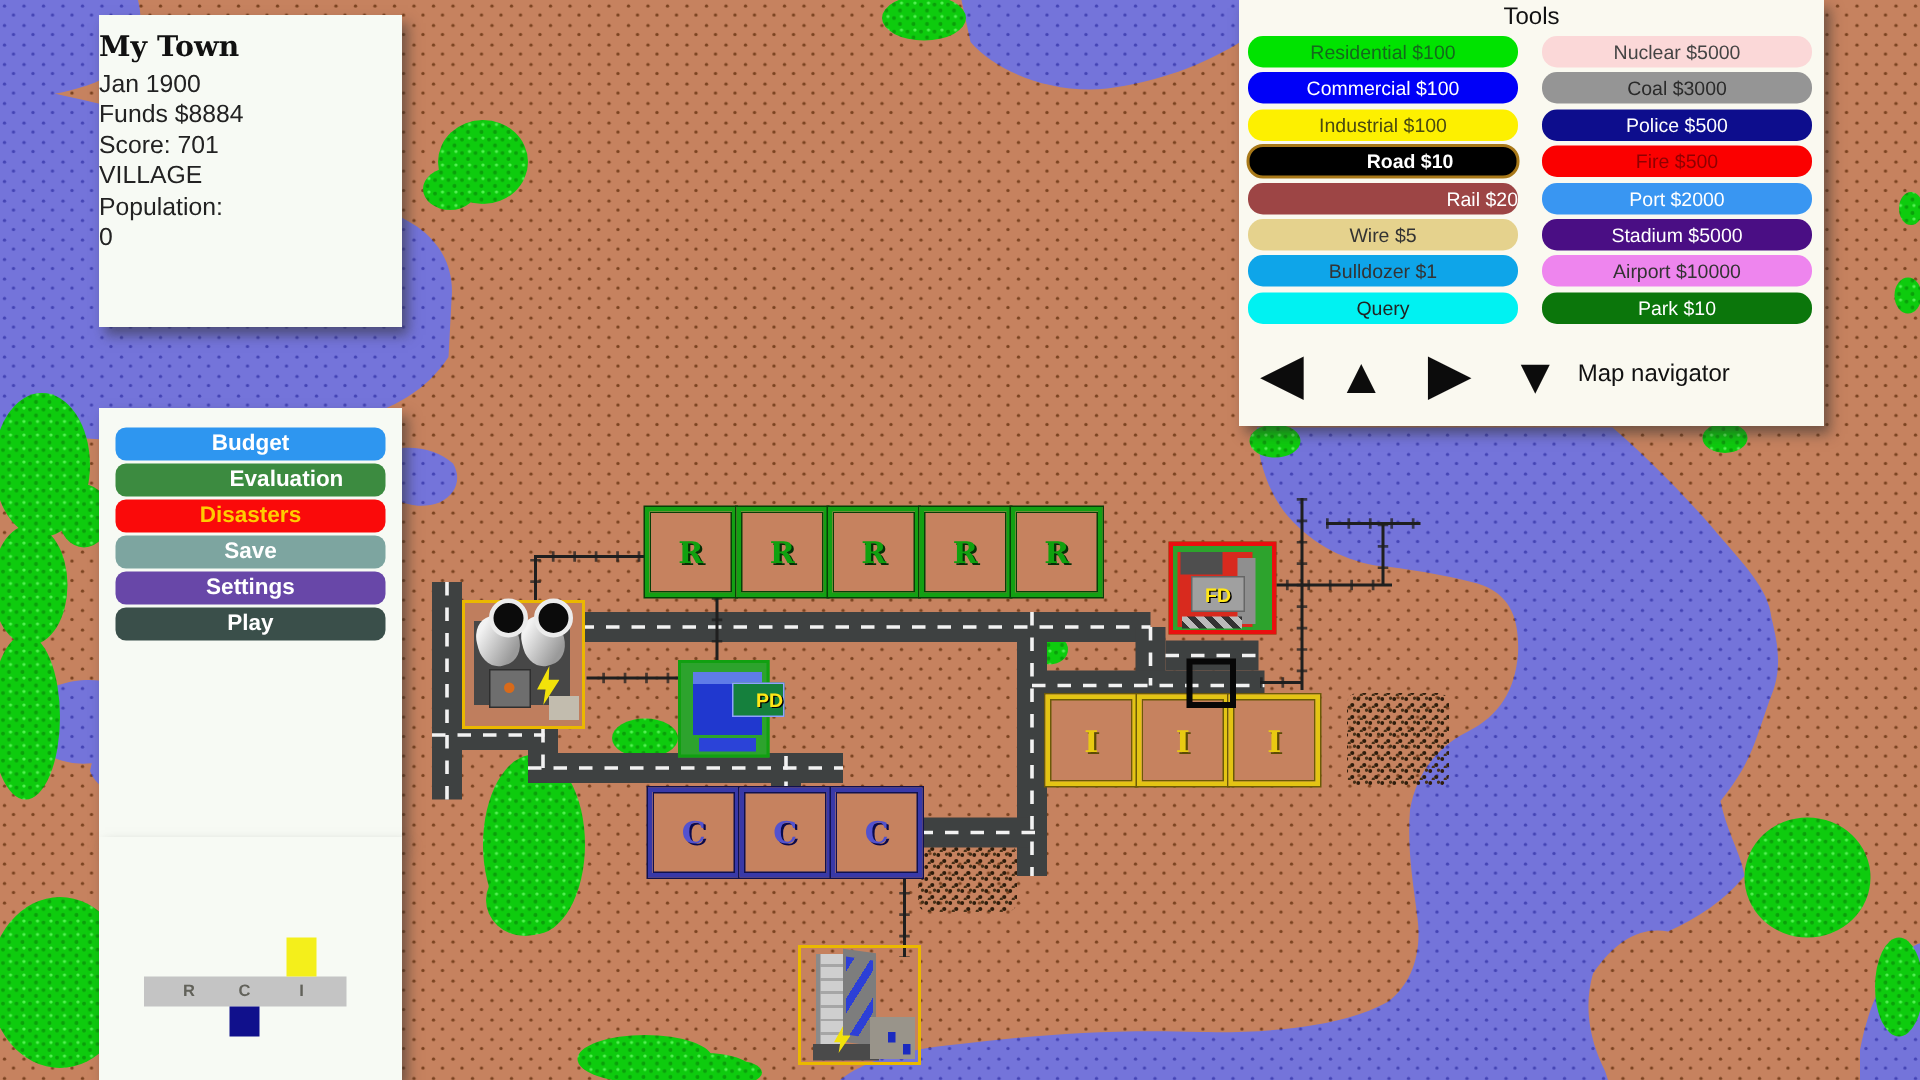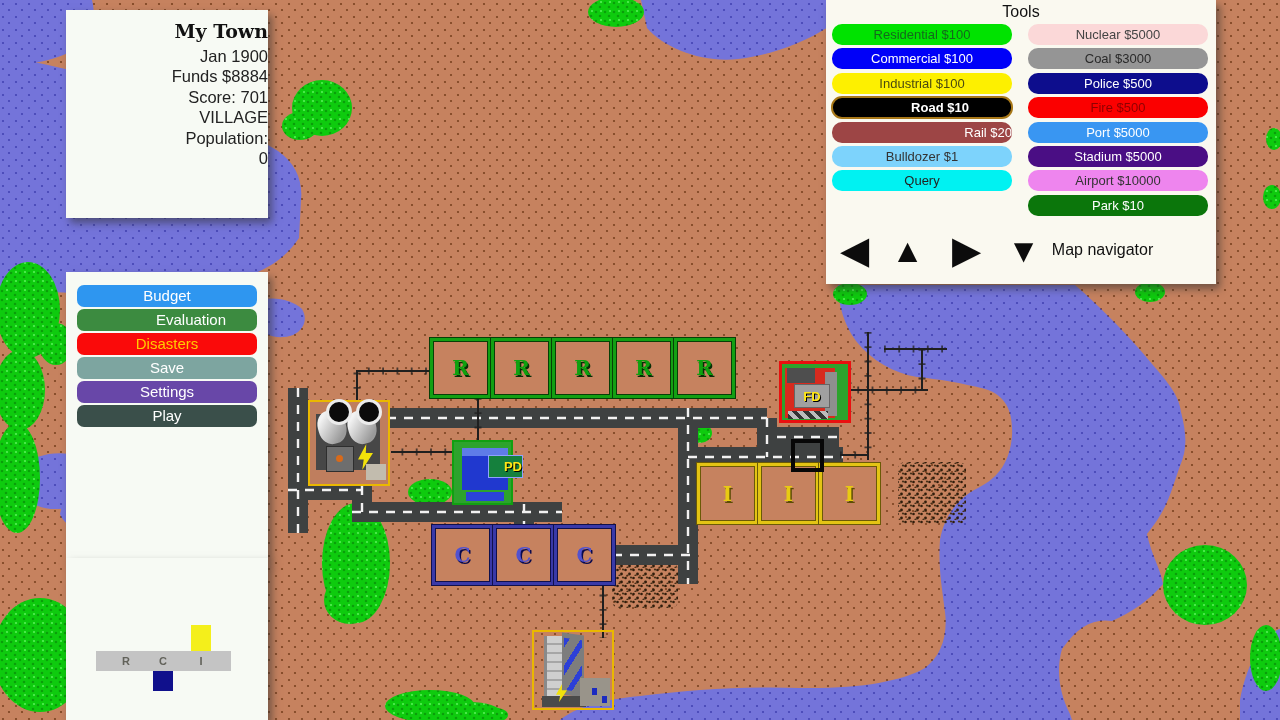--- a/index.html
+++ b/index.html
@@ -47,24 +47,24 @@
   .ib-base{position:absolute;left:8px;top:64px;width:44px;height:11px;background:#4a4a4a;}
   .ib-bolt{position:absolute;left:22px;top:52px;width:11px;height:18px;background:#f2e20a;
            clip-path:polygon(55% 0,0 60%,38% 60%,28% 100%,100% 35%,52% 35%);}
   .ib-pave{position:absolute;left:46px;top:46px;width:30px;height:28px;background:#99948a;}
   .ib-pave::after{content:"";position:absolute;left:12px;top:10px;width:5px;height:7px;background:#1a2ac0;
             box-shadow:10px 8px 0 #1a2ac0;}
   #tool-cursor{position:absolute;left:791px;top:439px;width:33px;height:33px;border:4px solid #070707;
             box-sizing:border-box;z-index:3;}
   
   .panel{position:absolute;background:#f7faf4;box-shadow:4px 5px 8px rgba(45,45,45,.55);z-index:10;}
-  #info-panel{left:66px;top:10px;width:202px;height:208px;text-align:right;padding-top:8px;box-sizing:border-box;}
+  #info-panel{left:66px;top:10px;width:202px;height:208px;text-align:left;padding-top:8px;box-sizing:border-box;}
   #info-title{font-family:"DejaVu Serif","Liberation Serif",serif;font-weight:bold;font-size:19px;margin:2px 0 4px;color:#111;}
   .info-line{font-size:16.5px;line-height:20.4px;color:#222;}
-  #menu-panel{left:66px;top:272px;width:202px;height:288px;}
+  #menu-panel{left:66px;top:272px;width:202px;height:288px;font-weight:bold;}
   #menu-buttons{padding:13px 11px;display:flex;flex-direction:column;gap:2px;}
   .menu-btn{height:22px;border-radius:7px;font-size:15px;line-height:22px;text-align:center;cursor:pointer;}
   #rci-panel{left:66px;top:558px;width:202px;height:162px;}
   .rci-bar-base{position:absolute;left:30px;top:93px;width:135px;height:20px;background:#c4c4c4;}
   .rci-letter{position:absolute;top:97px;font-size:11px;font-weight:bold;color:#62625a;transform:translateX(-50%);}
   .rci-demand{position:absolute;width:20px;transform:translateX(-50%);}
   #tools-panel{left:826px;top:0;width:390px;height:284px;background:#faf9f0;}
   #tools-title{text-align:center;font-size:16px;margin-top:3px;color:#111;}
   .tools-col{position:absolute;top:24px;width:180px;display:flex;flex-direction:column;gap:3.4px;}
   #tools-col-0{left:6px;} #tools-col-1{left:202px;}
@@ -298,29 +298,30 @@
   </div>
 
   <div class="panel" id="tools-panel">
     <div id="tools-title">Tools</div>
     <div class="tools-col" id="tools-col-0">
         <div class="tool-btn" style="background: rgb(0, 227, 0); color: rgb(20, 105, 28);">Residential $100</div>
         <div class="tool-btn" style="background: rgb(0, 0, 248); color: rgb(255, 255, 255);">Commercial $100</div>
         <div class="tool-btn" style="background: rgb(253, 240, 0); color: rgb(74, 74, 16);">Industrial $100</div>
         <div class="tool-btn selected" style="background: rgb(0, 0, 0); color: rgb(255, 255, 255); font-weight: bold;">Road $10</div>
         <div class="tool-btn" style="background: rgb(157, 69, 69); color: rgb(255, 255, 255); text-align: right;">Rail $20</div>
-        <div class="tool-btn" style="background: #7dd3fc; color: rgb(51, 51, 51);">Bulldozer $1</div>
+        <div class="tool-btn" style="background: rgb(229, 210, 141); color: rgb(51, 51, 51);">Wire $5</div>
+        <div class="tool-btn" style="background: #0ea5e9; color: rgb(51, 51, 51);">Bulldozer $1</div>
         <div class="tool-btn" style="background: rgb(0, 242, 242); color: rgb(34, 34, 34);">Query</div>
       </div>
     <div class="tools-col" id="tools-col-1">
         <div class="tool-btn" style="background: rgb(251, 216, 216); color: rgb(68, 68, 68);">Nuclear $5000</div>
         <div class="tool-btn" style="background: rgb(149, 149, 149); color: rgb(42, 42, 42);">Coal $3000</div>
         <div class="tool-btn" style="background: rgb(13, 13, 141); color: rgb(255, 255, 255);">Police $500</div>
         <div class="tool-btn" style="background: rgb(251, 0, 0); color: rgb(143, 0, 0);">Fire $500</div>
-        <div class="tool-btn" style="background: rgb(57, 150, 242); color: rgb(255, 255, 255);">Port $5000</div>
+        <div class="tool-btn" style="background: rgb(57, 150, 242); color: rgb(255, 255, 255);">Port $2000</div>
         <div class="tool-btn" style="background: rgb(74, 14, 132); color: rgb(255, 255, 255);">Stadium $5000</div>
         <div class="tool-btn" style="background: rgb(238, 133, 238); color: rgb(51, 51, 51);">Airport $10000</div>
         <div class="tool-btn" style="background: rgb(11, 118, 11); color: rgb(255, 255, 255);">Park $10</div>
       </div>
     <div id="navigator">
 
     <span class="nav-arrow nav-left">◀</span>
         <span class="nav-arrow nav-up">▲</span>
         <span class="nav-arrow nav-right">▶</span>
         <span class="nav-arrow nav-down">▼</span>

